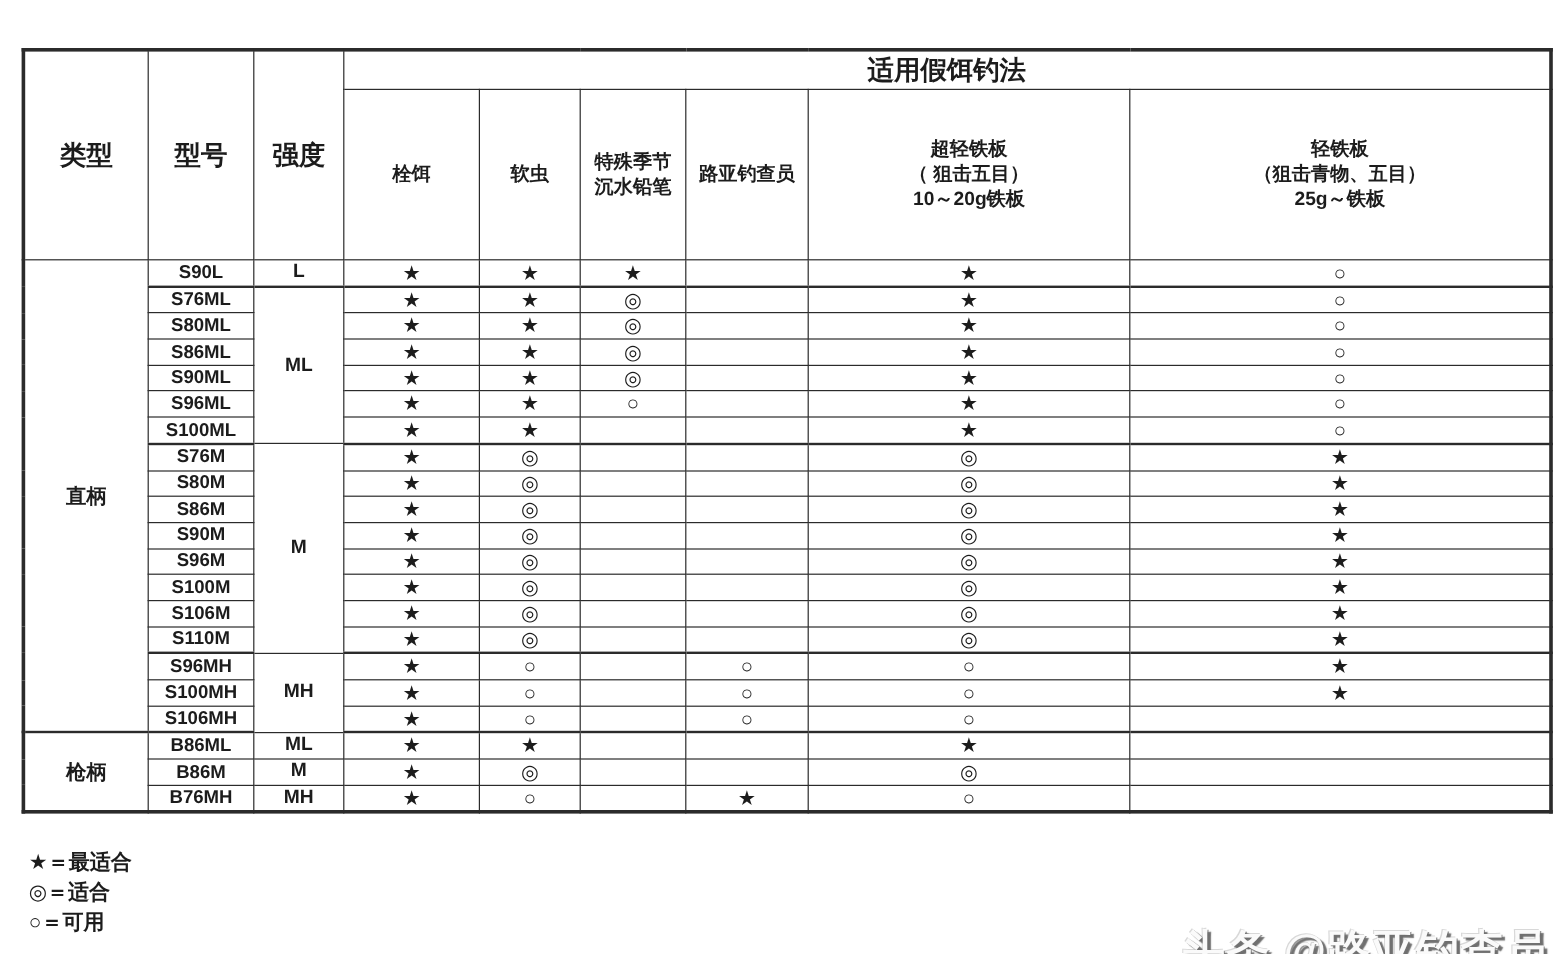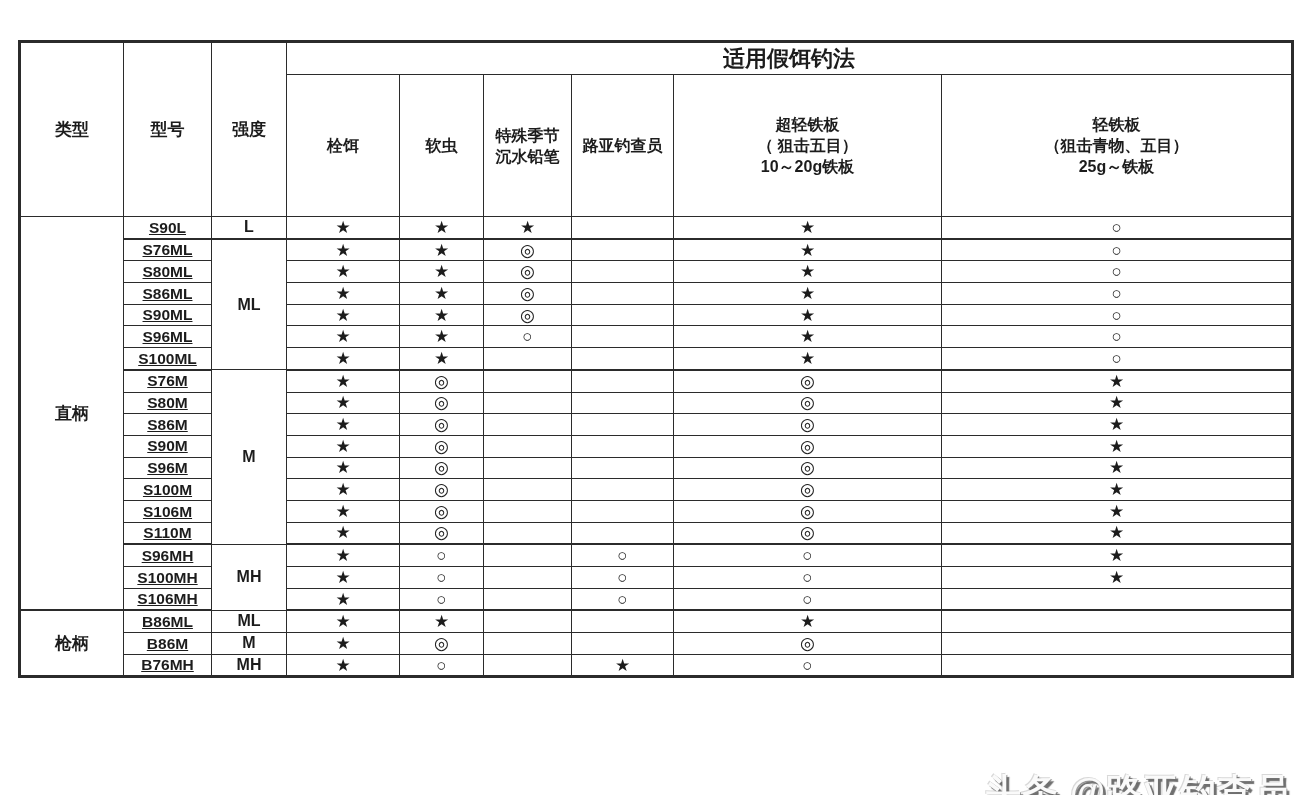--- a/index.html
+++ b/index.html
@@ -32,41 +32,41 @@
     padding: 0;
     text-align: center;
     vertical-align: middle;
     font-weight: 700;
     color: #1c1c1c;
     overflow: hidden;
     white-space: nowrap;
   }
   
   th.left-head {
-    font-size: 17px;
+    font-size: 22px;
     border-bottom: 4px double #2b2b2b;
   }
   th.methods-title {
     height: 31px;
     font-size: 22px;
     border-left: 2px solid #2b2b2b;
   }
   th.sub-head {
     height: 141px;
     font-size: 16px;
     line-height: 21px;
     border-bottom: 4px double #2b2b2b;
     white-space: normal;
   }
   th.first-method, td.first-method { border-left: 2px solid #2b2b2b; }
 
   
   tbody td { height: 20.7px; font-size: 15px; line-height: 1; }
   td.type-cell   { font-size: 17px; margin-top: 24px; }
-  td.model-cell  { text-align: left; padding-left: 4px; font-size: 15.5px; text-decoration: underline; }
+  td.model-cell  { text-align: left; padding-left: 4px; font-size: 15.5px; }
   td.strength-cell { font-size: 16px; }
   td.sym-cell    { font-size: 17px; }
   tr.thick-below td { border-bottom-width: 2px; }
   td.thick-bottom  { border-bottom-width: 2px; }
 
   
   .legend {
     position: absolute;
     left: 24px;
     top: 706px;
@@ -316,16 +316,21 @@
           <td class="sym-cell first-method">★</td>
           <td class="sym-cell">○</td>
           <td class="sym-cell"></td>
           <td class="sym-cell">★</td>
           <td class="sym-cell">○</td>
           <td class="sym-cell"></td>
         </tr>
       </tbody>
   </table>
 
+  <div class="legend">
+    <div>★＝最适合</div>
+    <div>◎＝适合</div>
+    <div>○＝可用</div>
+  </div>
 
   <div class="watermark">头条 @路亚钓查员</div>
 
 </div>
 
 </body></html>

